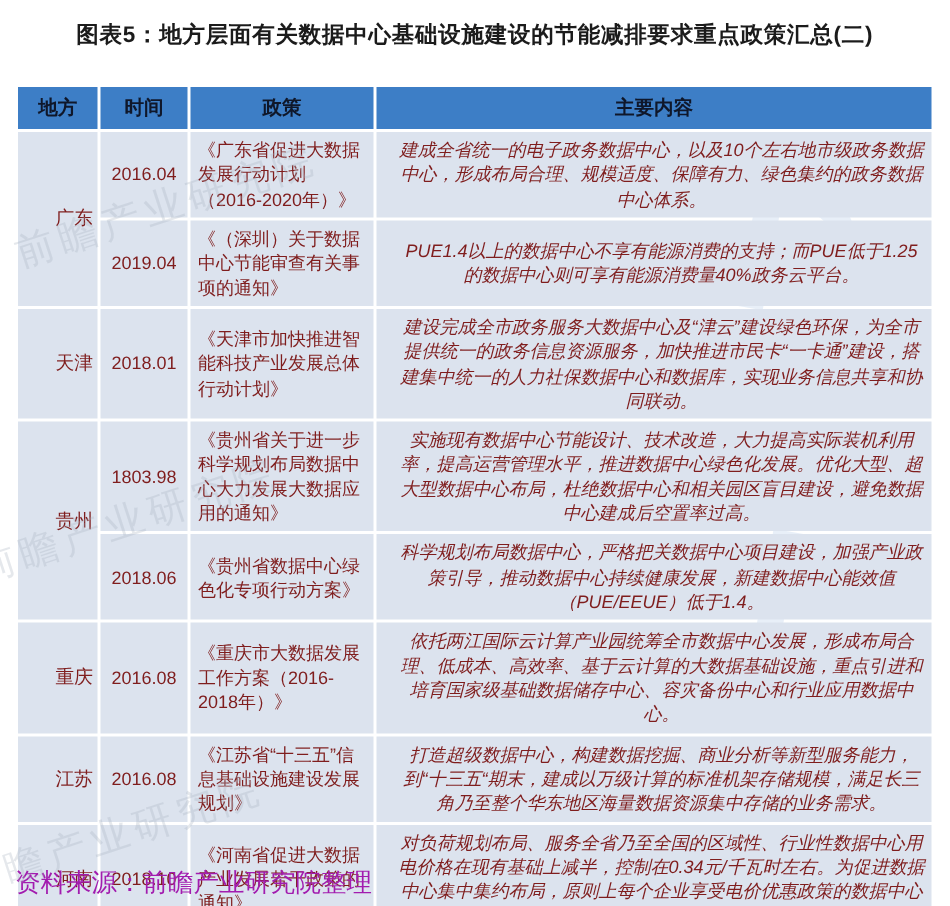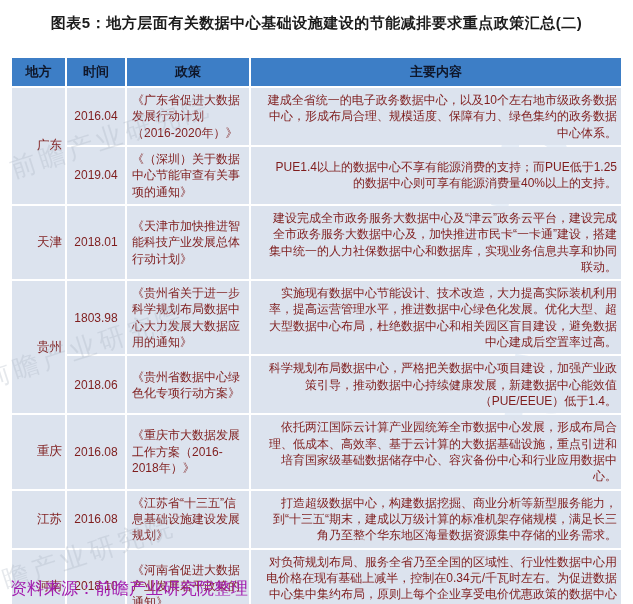--- a/index.html
+++ b/index.html
@@ -68,21 +68,21 @@
     background: var(--cell-bg, #dce3ee);
     color: #7f1d1d;
     font-size: 12px;
     line-height: 1.36;
     vertical-align: middle;
     padding: 4px 3px;
   }
   td.cell-region { text-align: right; padding-left: 7px; font-size: 12.5px; }
   td.cell-date   { text-align: center; }
   td.cell-policy { text-align: left; padding-left: 5px; }
-  td.cell-content{ text-align: right; padding-left: 14px; padding-right: 4px; }
+  td.cell-content{ text-align: center; padding-left: 14px; padding-right: 4px; font-style: italic; }
 
   .footer {
     position: absolute;
     left: 10px; right: 10px; top: 577px;
     display: flex;
     justify-content: space-between;
     align-items: center;
     z-index: 2;
   }
   .source { font-size: 17px; color: #a21caf; }
@@ -116,27 +116,27 @@
     <tbody id="table-body">
         <tr>
           <td class="cell-region" rowspan="2">广东</td>
           <td class="cell-date">2016.04</td>
           <td class="cell-policy">《广东省促进大数据发展行动计划（2016-2020年）》</td>
           <td class="cell-content">建成全省统一的电子政务数据中心，以及10个左右地市级政务数据中心，形成布局合理、规模适度、保障有力、绿色集约的政务数据中心体系。</td>
         </tr>
         <tr>
           <td class="cell-date">2019.04</td>
           <td class="cell-policy">《（深圳）关于数据中心节能审查有关事项的通知》</td>
-          <td class="cell-content">PUE1.4以上的数据中心不享有能源消费的支持；而PUE低于1.25的数据中心则可享有能源消费量40%以上的支持。</td>
+          <td class="cell-content">PUE1.4以上的数据中心不享有能源消费的支持；而PUE低于1.25的数据中心则可享有能源消费量40%政务云平台。</td>
         </tr>
         <tr>
           <td class="cell-region" rowspan="1">天津</td>
           <td class="cell-date">2018.01</td>
           <td class="cell-policy">《天津市加快推进智能科技产业发展总体行动计划》</td>
-          <td class="cell-content">建设完成全市政务服务大数据中心及“津云”政务云平台，建设完成全市政务服务大数据中心及，加快推进市民卡“一卡通”建设，搭建集中统一的人力社保数据中心和数据库，实现业务信息共享和协同联动。</td>
+          <td class="cell-content">建设完成全市政务服务大数据中心及“津云”建设绿色环保，为全市提供统一的政务信息资源服务，加快推进市民卡“一卡通”建设，搭建集中统一的人力社保数据中心和数据库，实现业务信息共享和协同联动。</td>
         </tr>
         <tr>
           <td class="cell-region" rowspan="2">贵州</td>
           <td class="cell-date">1803.98</td>
           <td class="cell-policy">《贵州省关于进一步科学规划布局数据中心大力发展大数据应用的通知》</td>
           <td class="cell-content">实施现有数据中心节能设计、技术改造，大力提高实际装机利用率，提高运营管理水平，推进数据中心绿色化发展。优化大型、超大型数据中心布局，杜绝数据中心和相关园区盲目建设，避免数据中心建成后空置率过高。</td>
         </tr>
         <tr>
           <td class="cell-date">2018.06</td>
           <td class="cell-policy">《贵州省数据中心绿色化专项行动方案》</td>

